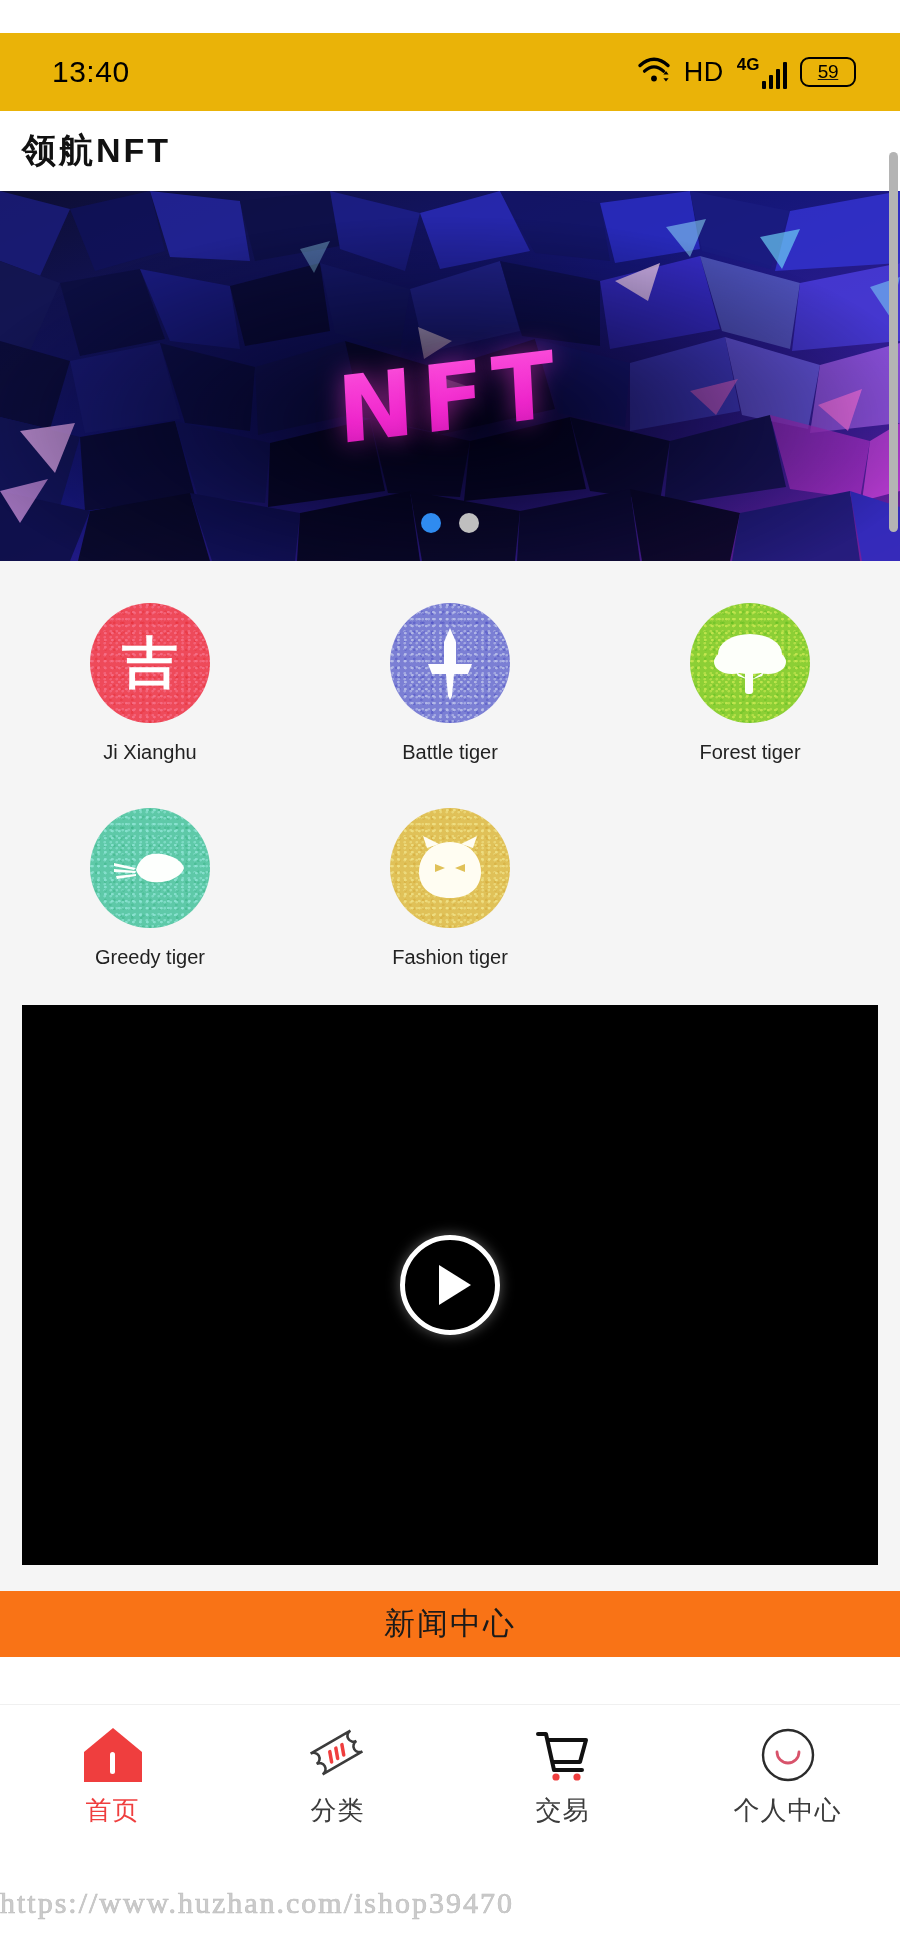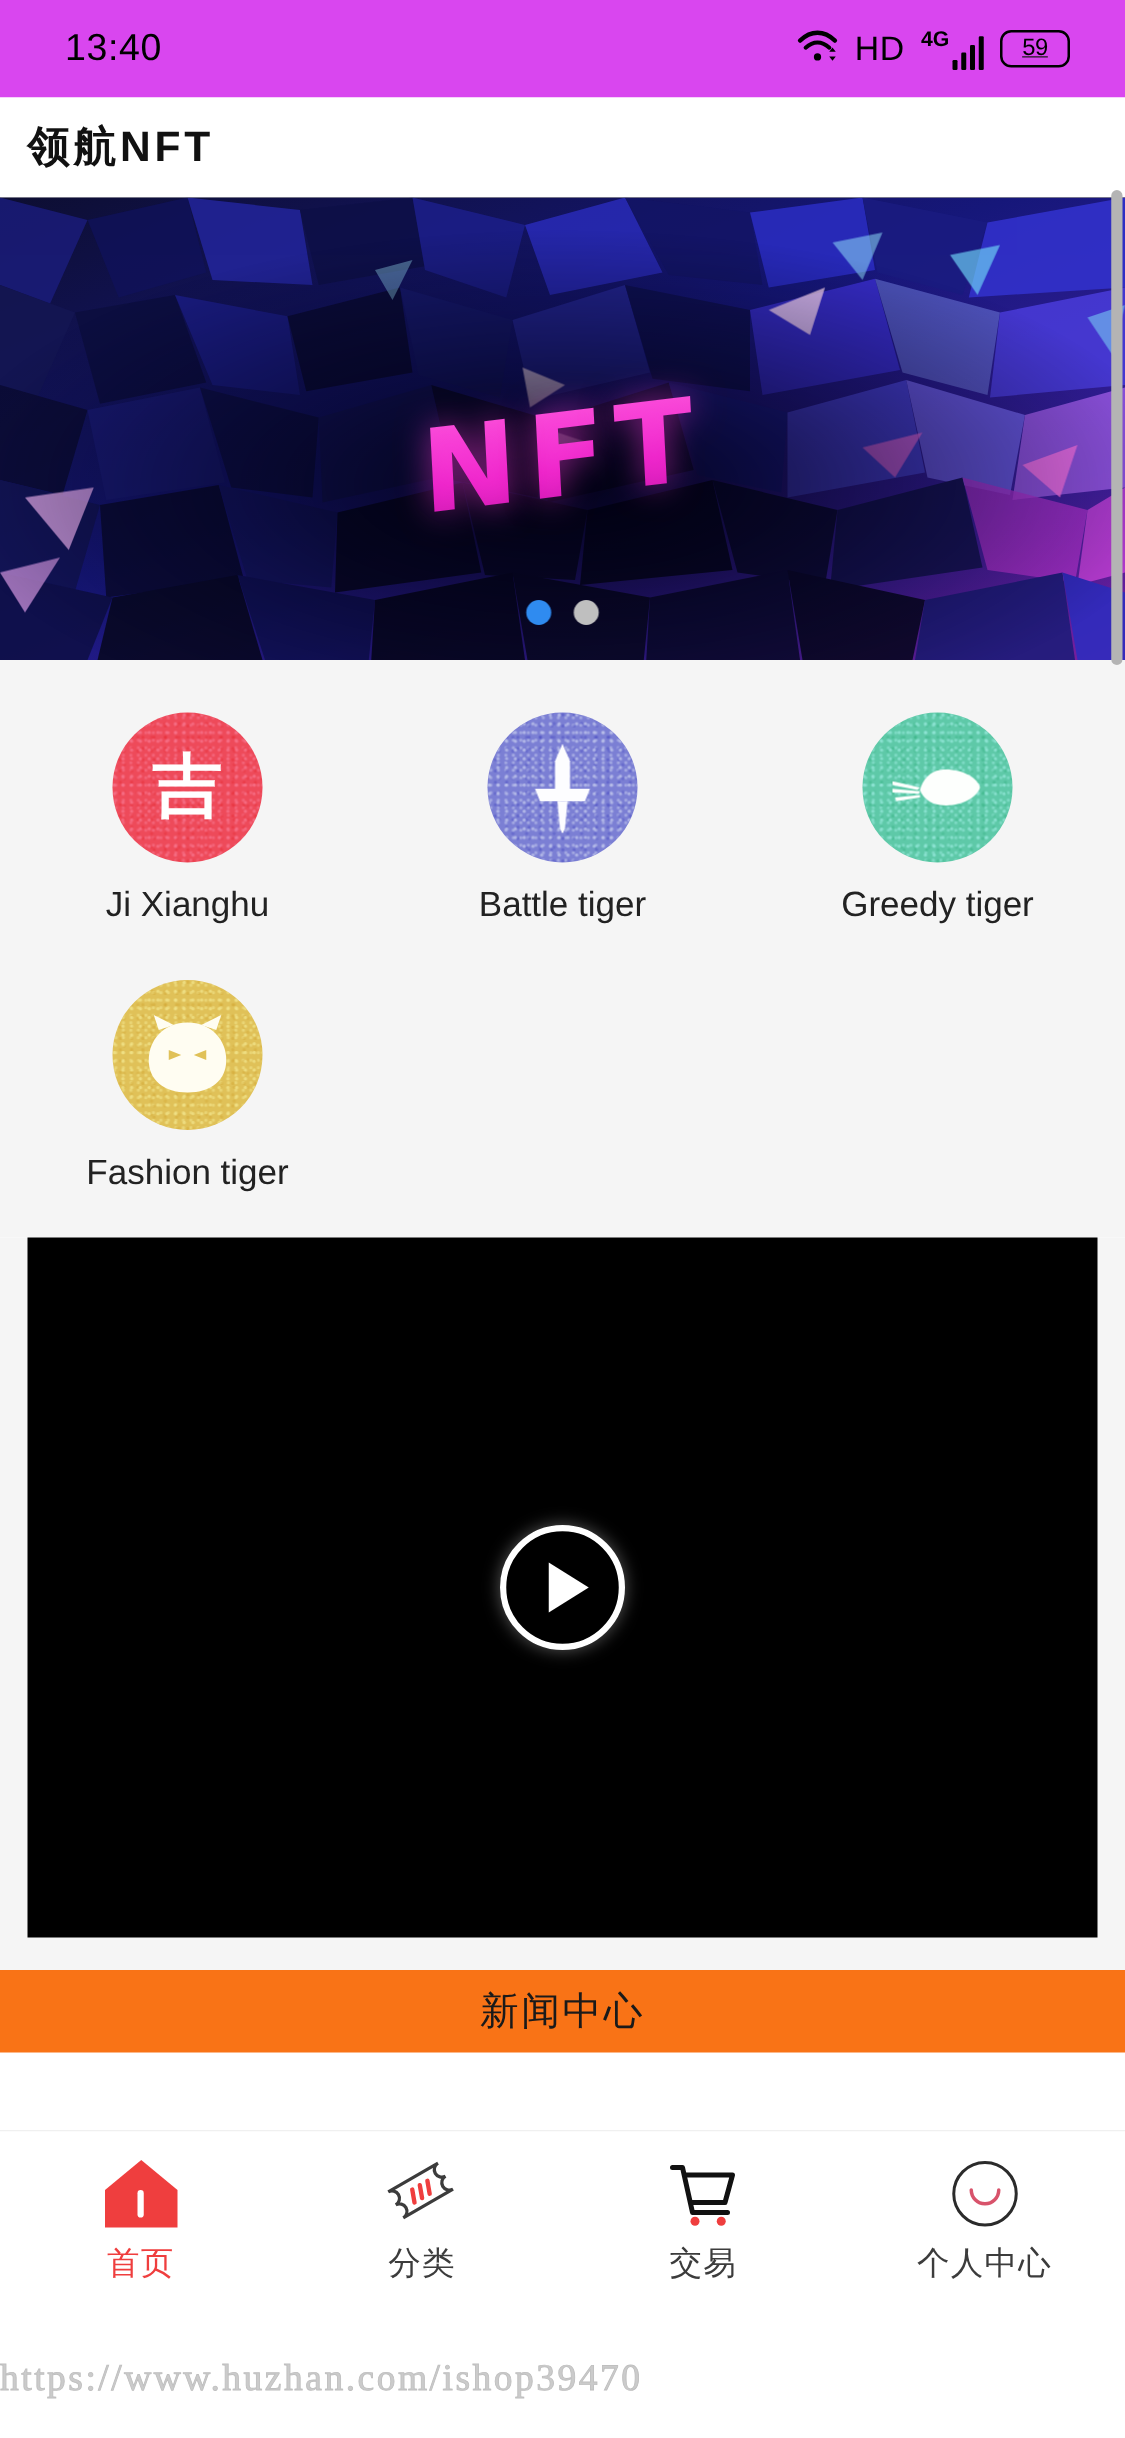--- a/index.html
+++ b/index.html
@@ -6,21 +6,21 @@
   html,body { background:#ffffff; }
   body {
     width:900px; height:1950px; position:relative; overflow:hidden;
     font-family:"Liberation Sans","DejaVu Sans",sans-serif;
     color:#1a1a1a;
   }
 
   
   .statusbar{
     height:78px; width:100%; display:flex; align-items:center;
-    justify-content:space-between; padding:0 44px 0 52px; background:#d946ef;
+    justify-content:space-between; padding:0 44px 0 52px; background:#eab308;margin-top:33px;
   }
   .clock{ font-size:30px; font-weight:400; letter-spacing:.5px; color:#000; }
   .status-right{ display:flex; align-items:center; gap:13px; }
   .hd-text{ font-size:27px; font-weight:500; color:#000; letter-spacing:.5px;}
   .sig-wrap{ display:flex; align-items:flex-end; gap:2px; position:relative;}
   .g4{ font-size:17px; font-weight:700; color:#000; line-height:1; margin-bottom:16px;}
   .bars{ display:flex; align-items:flex-end; gap:2.5px; height:28px;}
   .bars i{ display:block; width:4.5px; background:#000; border-radius:1px;}
   .bars i:nth-child(1){height:8px;}
   .bars i:nth-child(2){height:14px;}
@@ -74,21 +74,21 @@
     background-image:
       radial-gradient(circle at 20% 30%, rgba(255,255,255,.8) 1px, transparent 1.6px),
       radial-gradient(circle at 70% 20%, rgba(0,0,0,.35) 1px, transparent 1.6px),
       radial-gradient(circle at 45% 70%, rgba(255,255,255,.6) 1px, transparent 1.6px),
       radial-gradient(circle at 85% 80%, rgba(0,0,0,.3) 1px, transparent 1.6px);
     background-size:7px 7px,9px 9px,6px 6px,11px 11px;
   }
   .cat-icon svg, .cat-icon .glyph{ position:relative; z-index:2; }
   .glyph{ color:#fff; font-size:56px; font-weight:700; line-height:1;
           font-family:"DejaVu Sans",sans-serif; }
-  .cat-label{ margin-top:18px; font-size:28px; color:#222; font-weight:400; }
+  .cat-label{ margin-top:18px; font-size:20px; color:#222; font-weight:400; }
 
   
   .video-wrap{ background:#f5f5f5; padding:0 22px 26px; }
   .video{
     width:100%; height:560px; background:#000;
     display:flex; align-items:center; justify-content:center; position:relative;
   }
   .play-btn{
     width:100px;height:100px;border-radius:50%;border:5px solid #fff;
     display:flex;align-items:center;justify-content:center;
@@ -273,20 +273,34 @@
         <span class="noise"></span>
         <svg width="64" height="74" viewBox="0 0 64 74" fill="#fdfdff">
           <path d="M32 2 L38 16 L38 40 L32 46 L26 40 L26 16 Z"></path>
           <path d="M10 38 L54 38 L50 48 L14 48 Z"></path>
           <path d="M28 48 L36 48 L34 70 L32 74 L30 70 Z"></path>
         </svg>
       </div>
       <div class="cat-label">Battle tiger</div>
     </div>
 
+    <div class="cell">
+      <div class="cat-icon" style="background:#8ccf35;">
+        <span class="noise"></span>
+        <svg width="76" height="70" viewBox="0 0 76 70" fill="#fdfffa">
+          <ellipse cx="38" cy="26" rx="32" ry="20"></ellipse>
+          <ellipse cx="20" cy="34" rx="18" ry="12"></ellipse>
+          <ellipse cx="56" cy="34" rx="18" ry="12"></ellipse>
+          <rect x="33" y="40" width="8" height="26" rx="3"></rect>
+          <path d="M37 52 L24 44 L26 48 Z"></path>
+          <path d="M39 52 L52 44 L50 48 Z"></path>
+        </svg>
+      </div>
+      <div class="cat-label">Forest tiger</div>
+    </div>
 
     <div class="cell">
       <div class="cat-icon" style="background:#5ec9a8;">
         <span class="noise"></span>
         <svg width="80" height="48" viewBox="0 0 80 48" fill="#fdfffd">
           <path d="M42 10 C58 8 72 16 74 24 C72 32 58 40 42 38 C34 37 28 32 26 26 C28 18 34 11 42 10 Z"></path>
           <path d="M26 24 L4 19 L4 22 L24 26 Z"></path>
           <path d="M26 27 L4 25 L4 28 L25 29 Z"></path>
           <path d="M26 30 L6 32 L7 35 L26 32 Z"></path>
         </svg>

